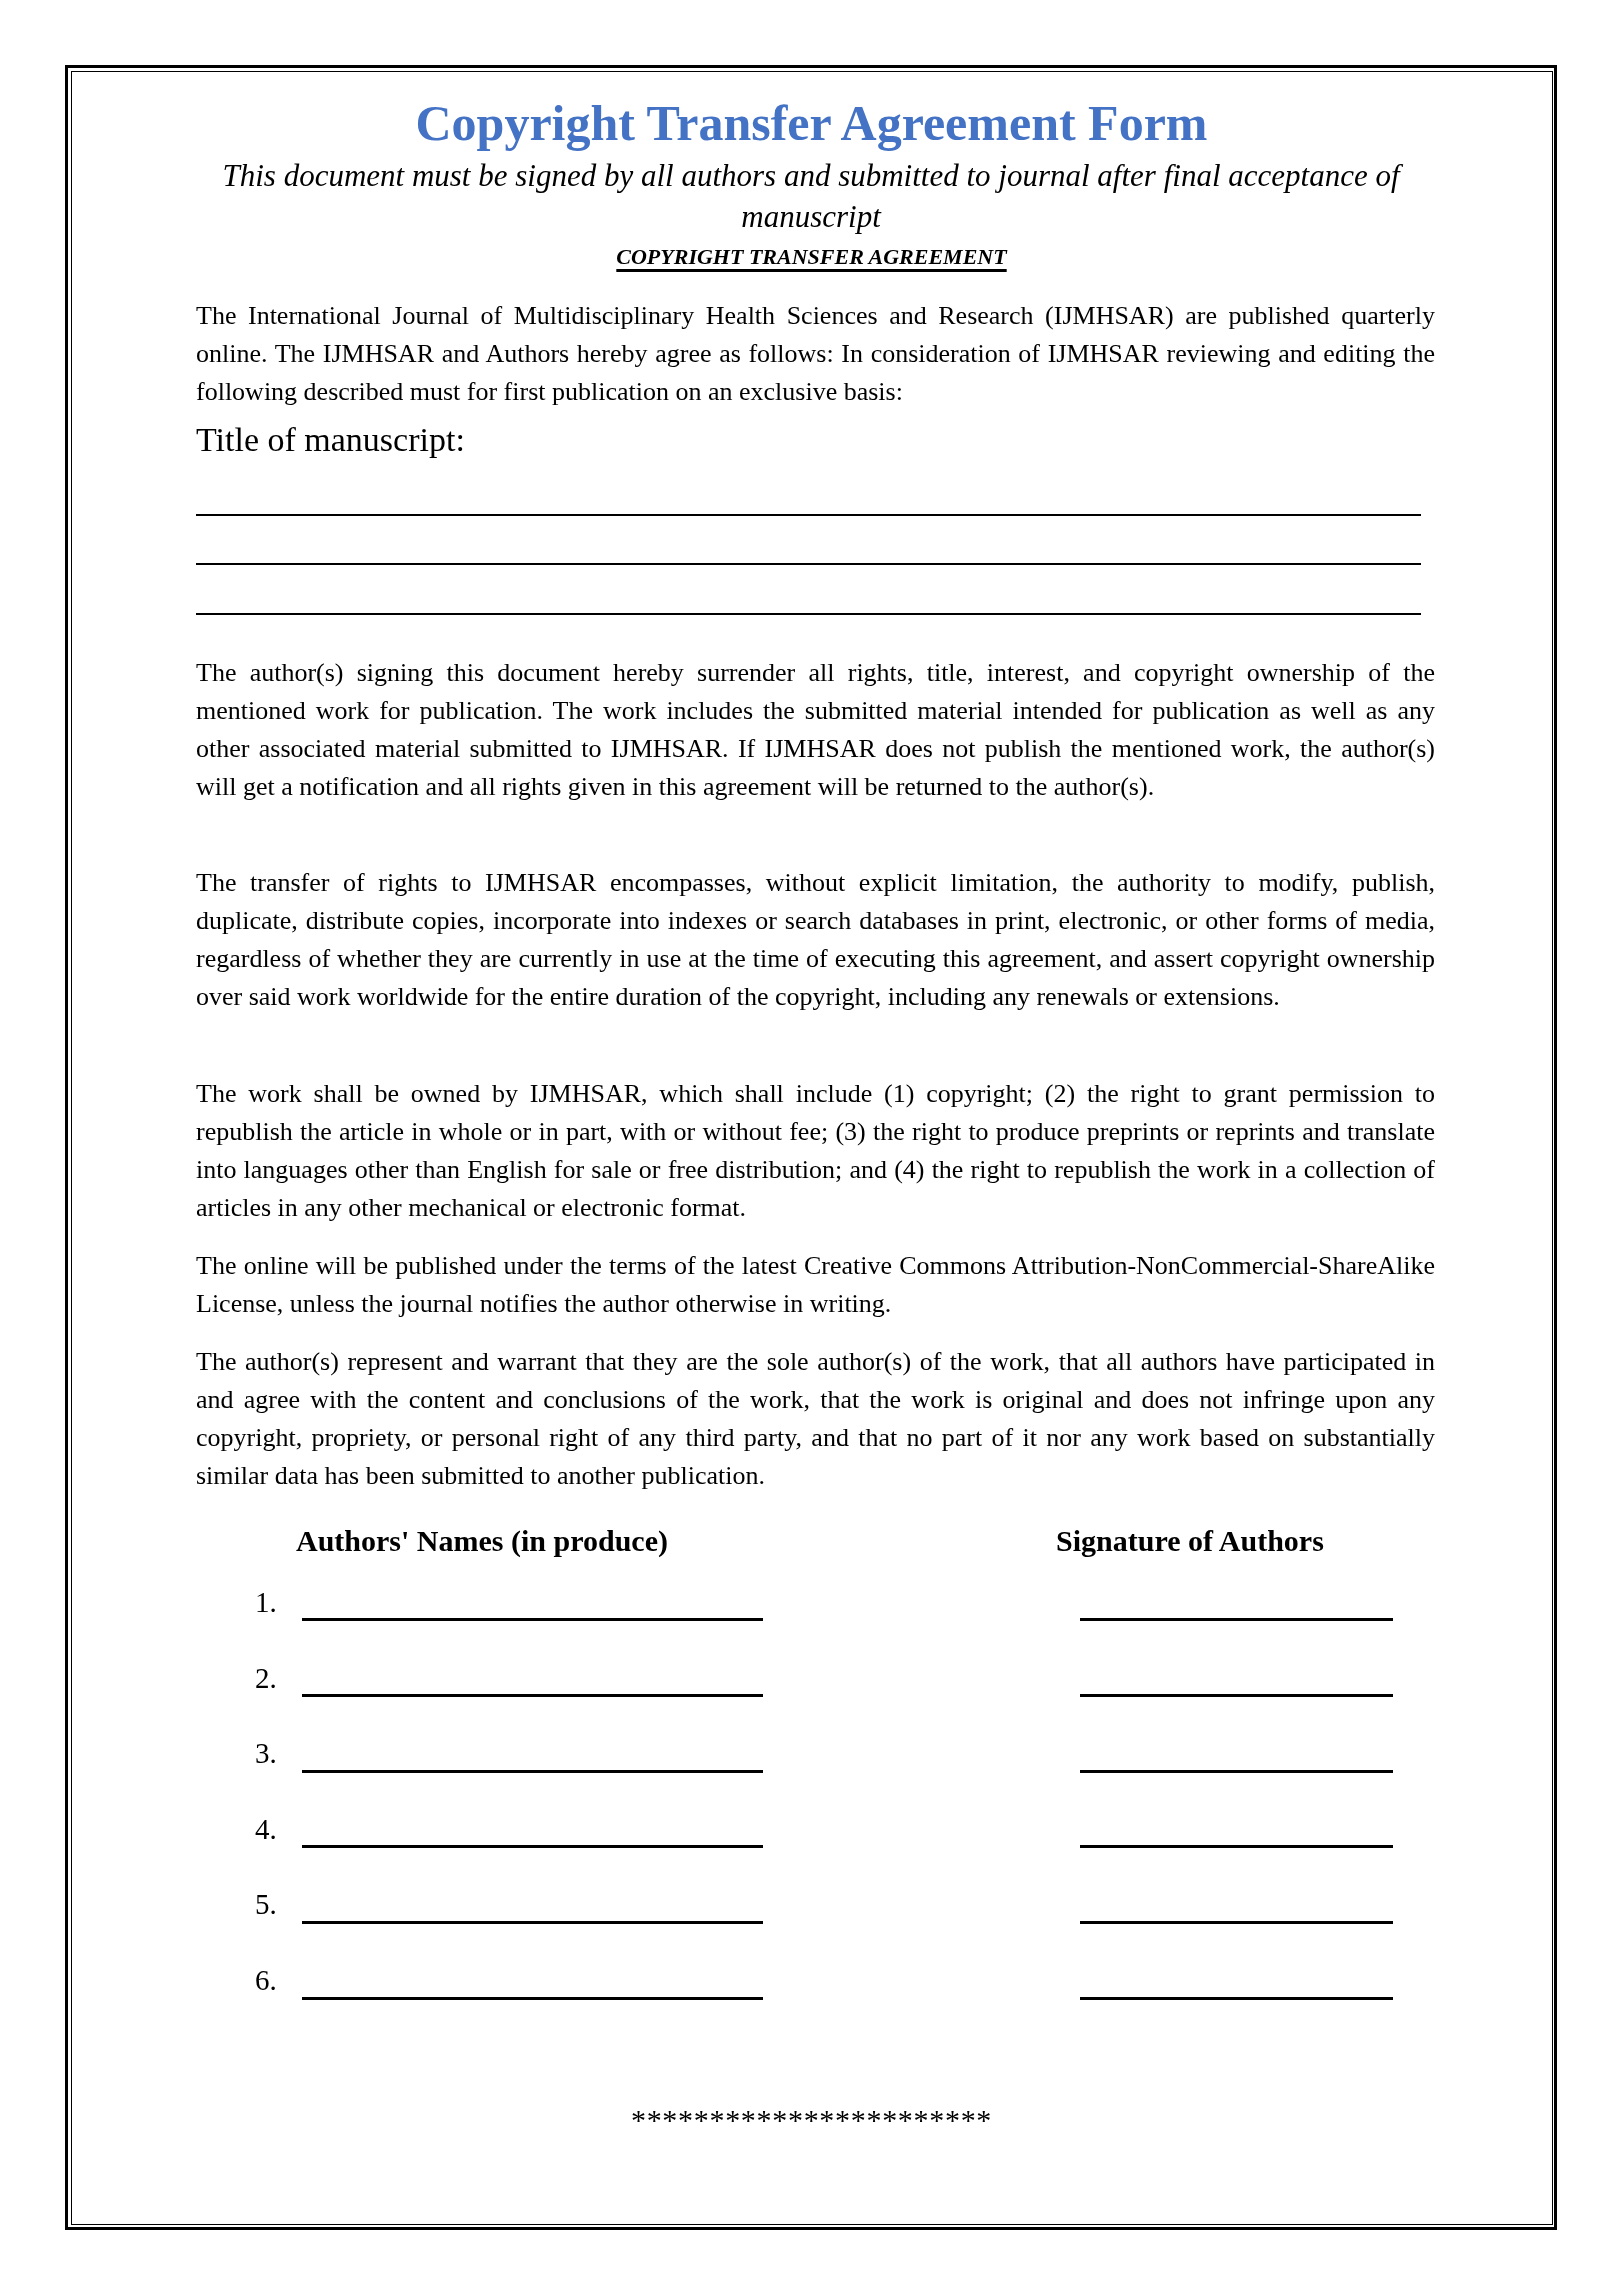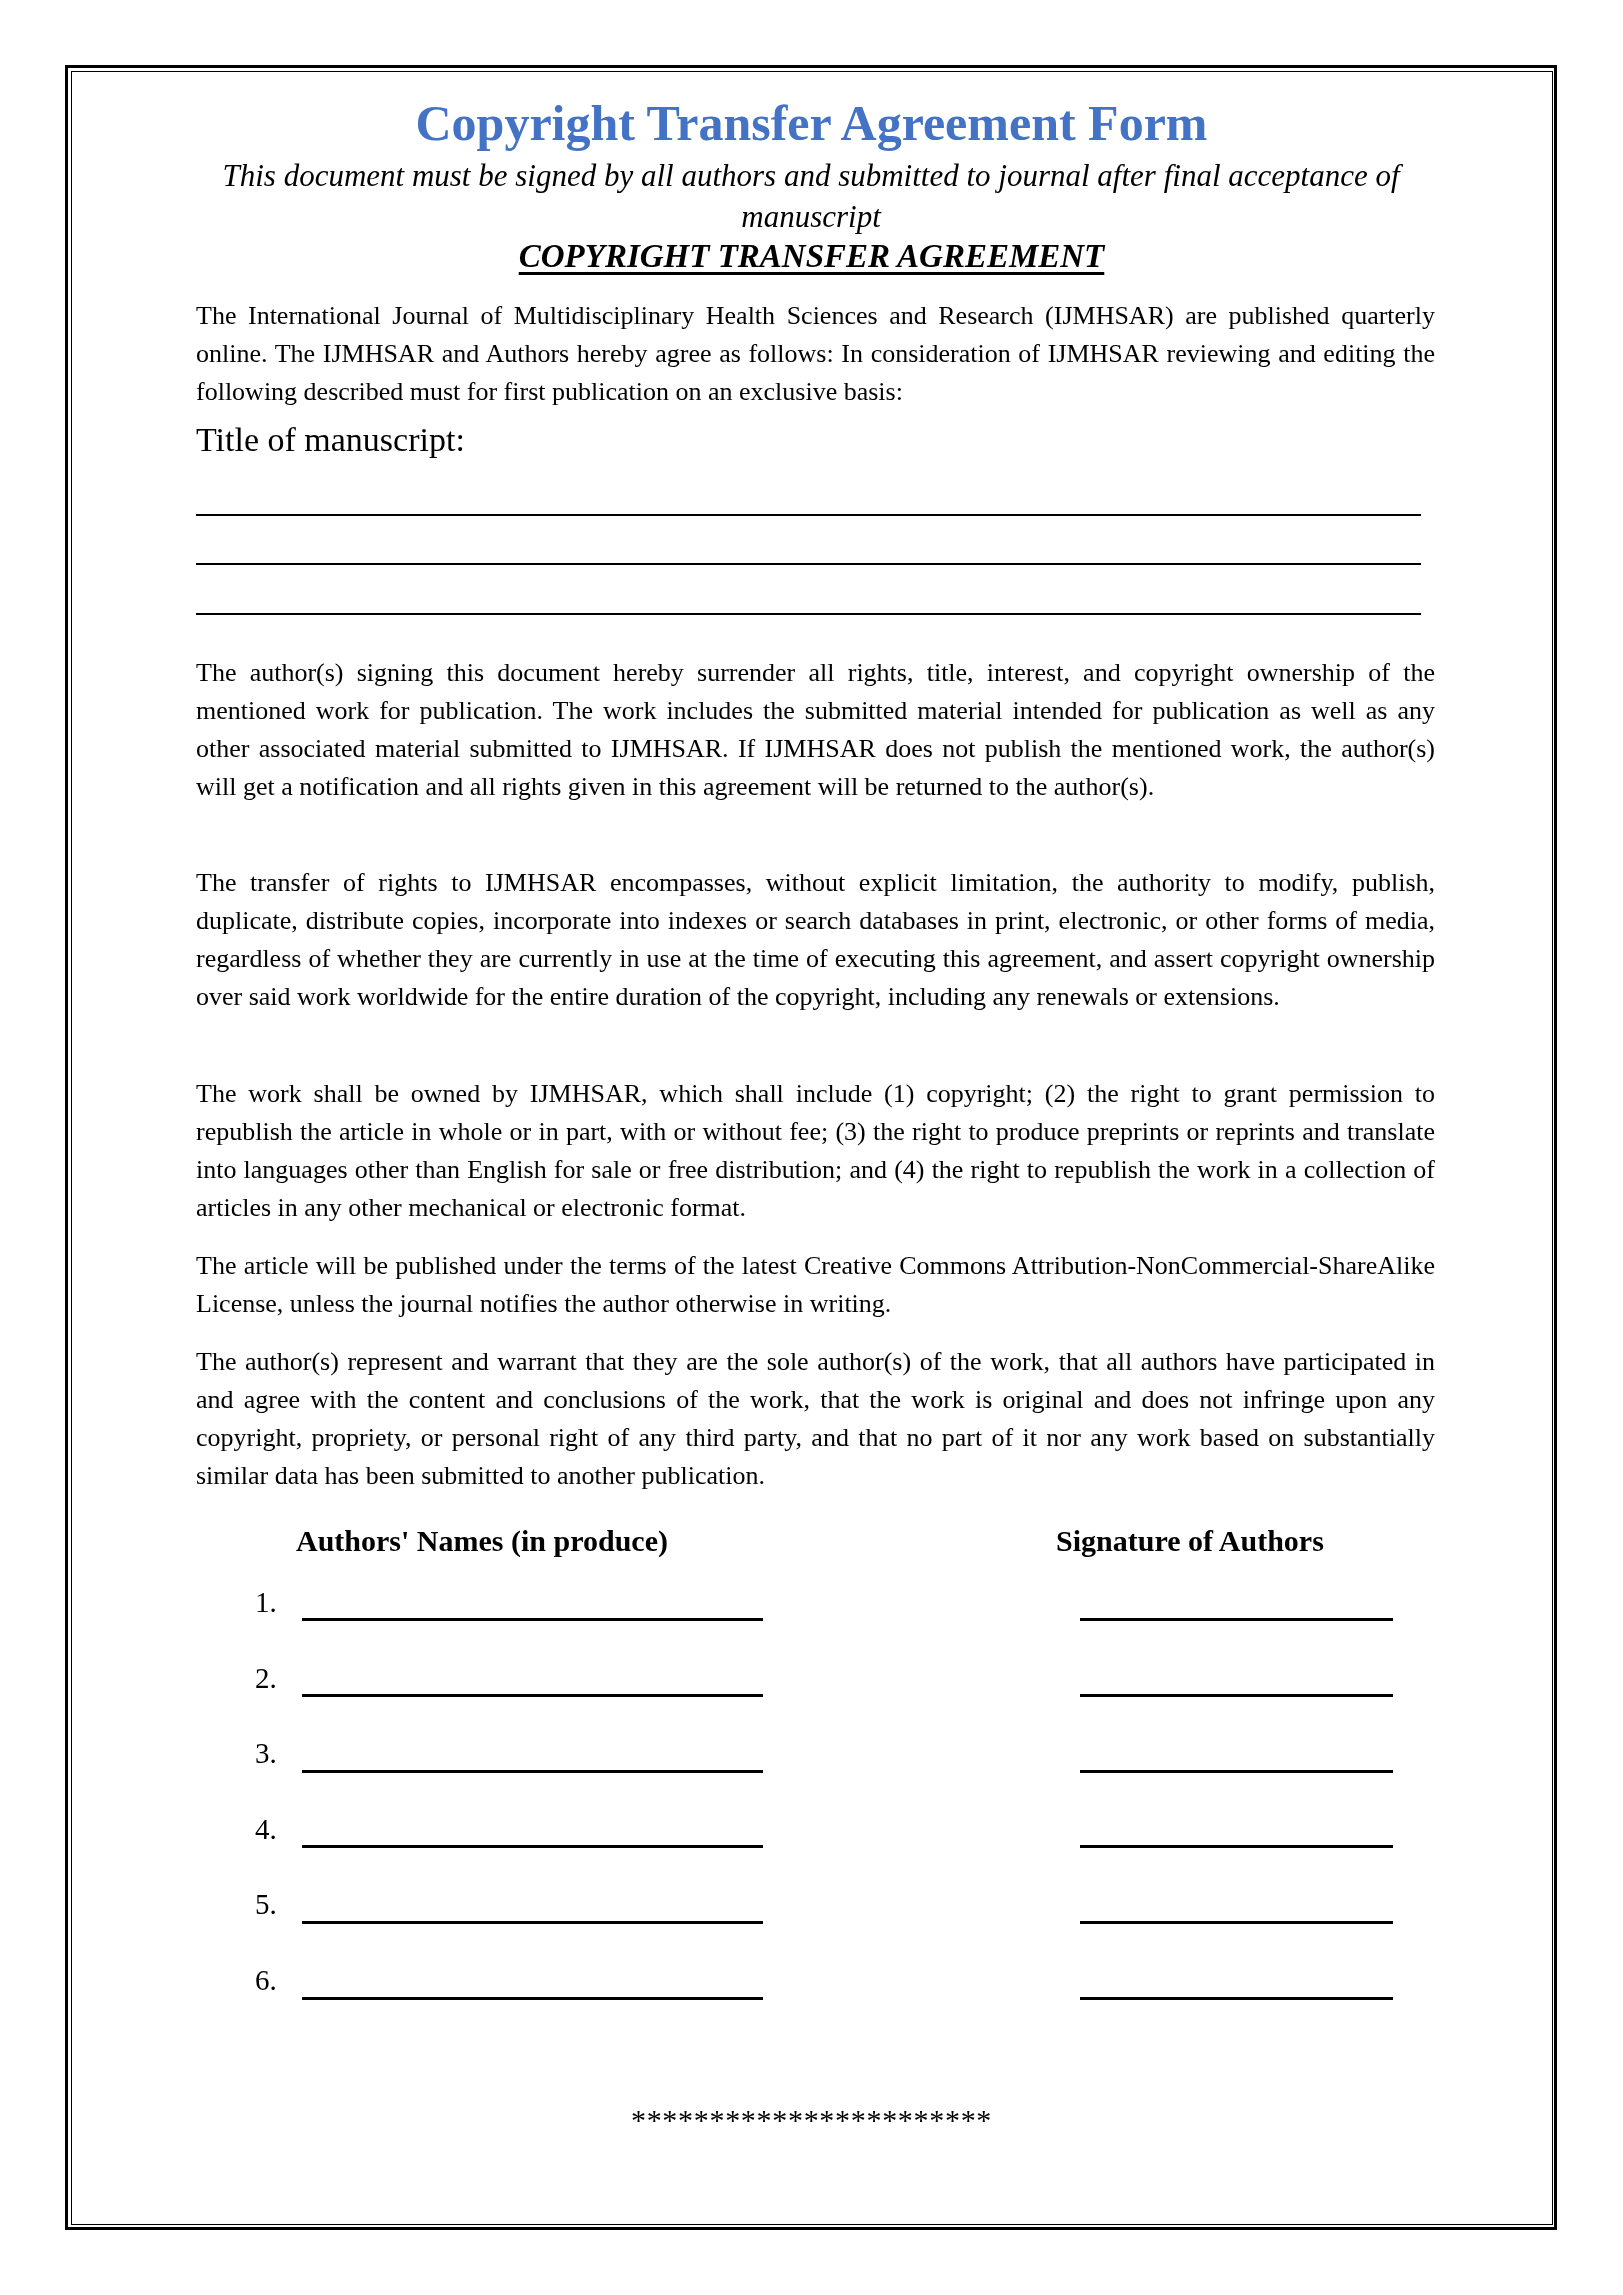--- a/index.html
+++ b/index.html
@@ -8,21 +8,21 @@
   .page-border-outer { position: absolute; left: 65px; top: 65px; width: 1492px; height: 2165px;
          border: 3.3px solid #000; box-sizing: border-box; }
   .page-border-inner { position: absolute; left: 71px; top: 71px; width: 1482px; height: 2154px;
          border: 1.3px solid #000; box-sizing: border-box; }
   .abs { position: absolute; white-space: nowrap; }
   .title { left: 0; width: 1623px; top: 94px; text-align: center; font-weight: bold;
            font-size: 50px; line-height: 59px; color: #4472C4; }
   .subtitle { left: 196px; width: 1230px; top: 155px; text-align: center; font-style: italic;
               font-size: 31px; line-height: 41px; white-space: normal; }
   .heading { left: 0; width: 1623px; top: 237px; text-align: center; font-style: italic;
-             font-weight: bold; font-size: 33px; line-height: 39px; }
+             font-weight: bold; font-size: 22px; line-height: 39px; }
   .heading span { text-decoration: underline; text-decoration-thickness: 3.3px; text-underline-offset: 5.2px; }
   .para { position: absolute; left: 196px; width: 1239px; font-size: 26px; line-height: 38px;
           text-align: justify; text-align-last: left; margin: 0; }
   .label { position: absolute; left: 196px; font-size: 34px; line-height: 38px; }
   .blank-line { position: absolute; left: 196px; width: 1225px; height: 2px; background: #000; }
   .col-head { position: absolute; font-weight: bold; font-size: 30px; line-height: 37px; white-space: nowrap; }
   .row-num { position: absolute; left: 255px; font-size: 29px; line-height: 35px; }
   .name-line { position: absolute; left: 302px; width: 461px; height: 2.6px; background: #000; }
   .sig-line { position: absolute; left: 1080px; width: 313px; height: 2.6px; background: #000; }
   .stars { left: 0; width: 1623px; top: 2103px; text-align: center; font-size: 30px; line-height: 33px;
@@ -41,21 +41,21 @@
 <p class="para" style="top:297px;">The International Journal of Multidisciplinary Health Sciences and Research (IJMHSAR) are published quarterly online. The IJMHSAR and Authors hereby agree as follows: In consideration of IJMHSAR reviewing and editing the following described must for first publication on an exclusive basis:</p>
 
 <div class="label" style="top:421px;">Title of manuscript:</div>
 <div class="blank-line" style="top:514px;"></div>
 <div class="blank-line" style="top:563px;"></div>
 <div class="blank-line" style="top:613px;"></div>
 
 <p class="para" style="top:654px;">The author(s) signing this document hereby surrender all rights, title, interest, and copyright ownership of the mentioned work for publication.   The work includes the submitted material intended for publication as well as any other associated material submitted to IJMHSAR. If IJMHSAR does not publish the mentioned work, the author(s) will get a notification and all rights given in this agreement will be returned to the author(s).</p>
 <p class="para" style="top:864px;">The transfer of rights to IJMHSAR encompasses, without explicit limitation, the authority to modify, publish, duplicate, distribute copies, incorporate into indexes or search databases in print, electronic, or other forms of media, regardless of whether they are currently in use at the time of executing this agreement, and assert copyright ownership over said work worldwide for the entire duration of the copyright, including any renewals or extensions.</p>
 <p class="para" style="top:1075px;">The work shall be owned by IJMHSAR, which shall include (1) copyright; (2) the right to grant permission to republish the article in whole or in part, with or without fee; (3) the right to produce preprints or reprints and translate into languages other than English for sale or free distribution; and (4) the right to republish the work in a collection of articles in any other mechanical or electronic format.</p>
-<p class="para" style="top:1247px;">The article will be published under the terms of the latest Creative Commons Attribution-NonCommercial-ShareAlike License, unless the journal notifies the author otherwise in writing.</p>
+<p class="para" style="top:1247px;">The online will be published under the terms of the latest Creative Commons Attribution-NonCommercial-ShareAlike License, unless the journal notifies the author otherwise in writing.</p>
 <p class="para" style="top:1343px;">The author(s) represent and warrant that they are the sole author(s) of the work, that all authors have participated in and agree with the content and conclusions of the work, that the work is original and does not infringe upon any copyright, propriety, or personal right of any third party, and that no part of it nor any work based on substantially similar data has been submitted to another publication.</p>
 
 <div class="col-head" style="left:296px; top:1522px;">Authors' Names (in produce)</div>
 <div class="col-head" style="left:1056px; top:1522px;text-align:center;">Signature of Authors</div>
 
 <div>
   <div class="row-num" style="top:1585px;">1.</div>
   <div class="name-line" style="top:1618px;"></div>
   <div class="sig-line" style="top:1618px;"></div>
 </div>

